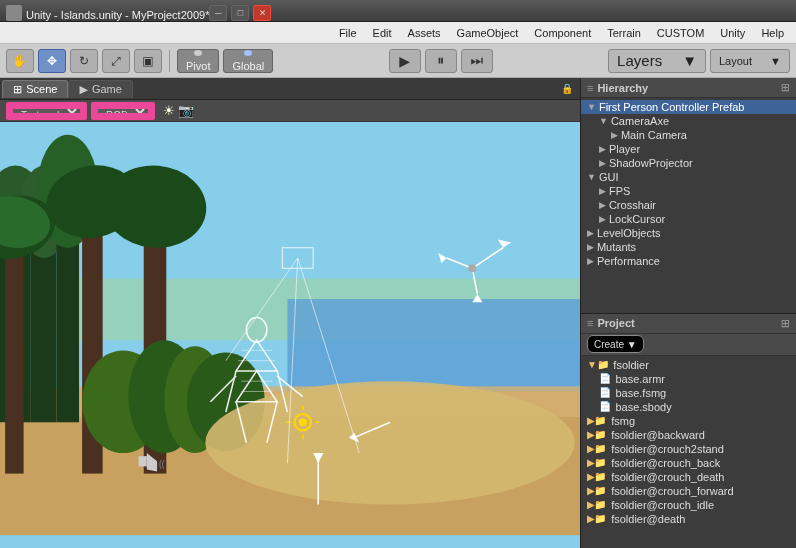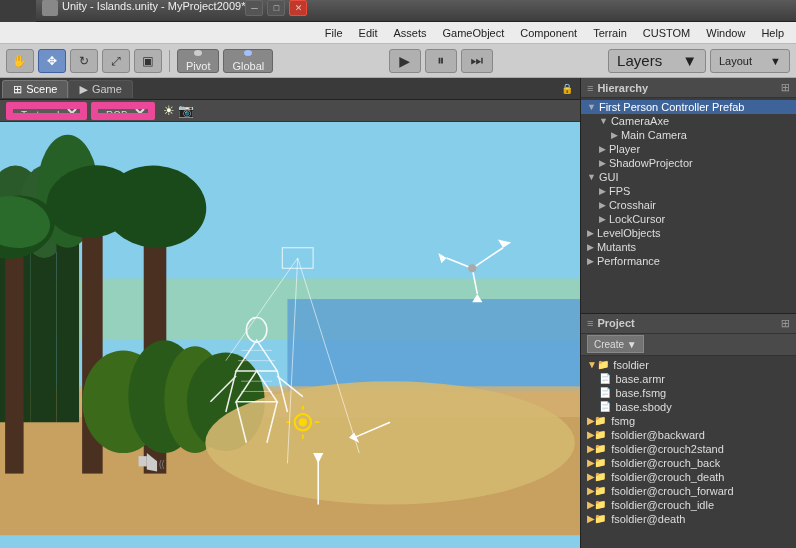--- a/index.html
+++ b/index.html
@@ -3,26 +3,25 @@
   <meta charset="utf-8">
   <style>
     * { box-sizing: border-box; margin: 0; padding: 0; }
     body { font-family: 'Segoe UI', Arial, sans-serif; font-size: 11px; background: #3c3c3c; color: #ddd; width: 796px; height: 548px; overflow: hidden; }
 
     
     #titlebar {
       background: linear-gradient(to bottom, #5a5a5a, #3d3d3d);
       height: 22px;
       display: flex;
-      align-items: flex-start;
+      align-items: flex-end;
       padding: 0 6px;
       border-bottom: 1px solid #222;
       color: #eee;
       font-size: 11px;
-      margin-left: 36px;
     }
     #titlebar-icon { width: 16px; height: 16px; margin-right: 4px; background: #888; border-radius: 2px; }
     #titlebar-controls { display: flex; gap: 4px; }
     .title-btn {
       width: 18px; height: 16px; border: 1px solid #666; background: #555;
       display: flex; align-items: center; justify-content: center;
       cursor: pointer; font-size: 9px; color: #ccc; border-radius: 2px;
     }
     .title-btn.close { background: #c0392b; border-color: #e74c3c; }
 
@@ -208,21 +207,21 @@
     }
     .project-toolbar {
       display: flex; align-items: center;
       background: #4a4a4a;
       border-bottom: 1px solid #333;
       padding: 2px 6px;
       height: 22px; gap: 4px;
     }
     .create-btn {
       height: 18px; padding: 0 6px;
-      background: #737373; border: 1px solid #888; border-radius: 0;
+      background: #000000; border: 1px solid #888; border-radius: 6px;
       color: #ddd; font-size: 10px; cursor: pointer;
       display: flex; align-items: center; gap: 3px;
     }
     .project-content {
       flex: 1;
       overflow-y: auto;
       background: #3c3c3c;
       padding: 2px 0;
     }
     .project-item {
@@ -265,21 +264,21 @@
 </div>
 
 <div id="menubar">
   <span class="menu-item">File</span>
   <span class="menu-item">Edit</span>
   <span class="menu-item">Assets</span>
   <span class="menu-item">GameObject</span>
   <span class="menu-item">Component</span>
   <span class="menu-item">Terrain</span>
   <span class="menu-item">CUSTOM</span>
-  <span class="menu-item">Window</span>
+  <span class="menu-item">Unity</span>
   <span class="menu-item">Help</span>
 </div>
 
 <div id="toolbar">
   <div class="tool-btn">✋</div>
   <div class="tool-btn active">✥</div>
   <div class="tool-btn">↻</div>
   <div class="tool-btn">⤢</div>
   <div class="tool-btn">▣</div>
   <div class="tool-sep"></div>

